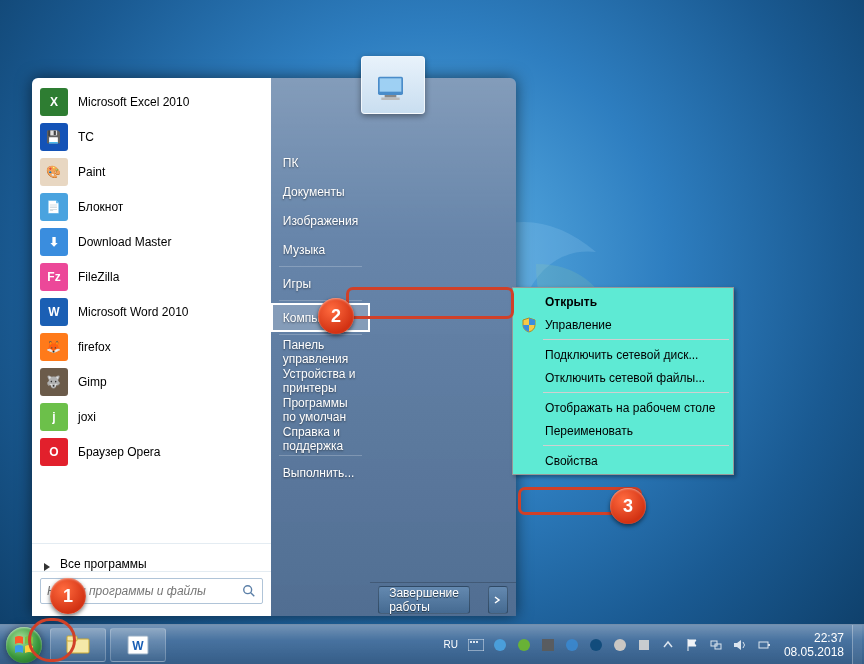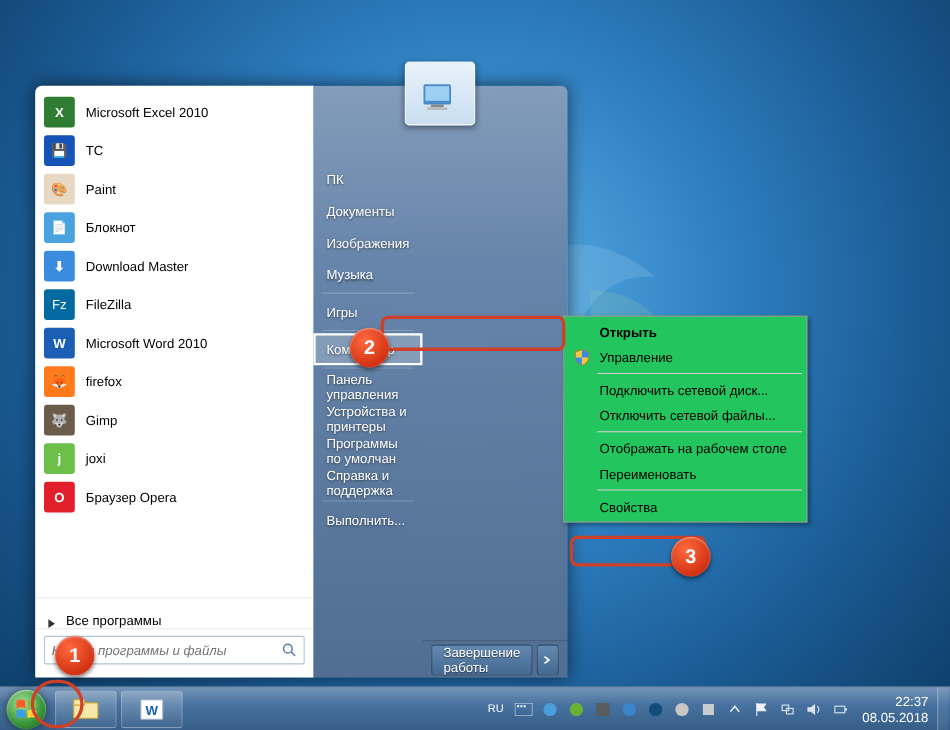--- a/index.html
+++ b/index.html
@@ -18,23 +18,23 @@
 .triangle{width:0;height:0;border-left:6px solid #333;border-top:4px solid transparent;border-bottom:4px solid transparent;}
 .search-row{padding:6px 8px;border-top:1px solid #e4ecf2;}
 .search-box{display:flex;align-items:center;height:26px;border:1px solid #b0c4d8;background:#fff;border-radius:2px;}
 .search-box input{flex:1;border:none;outline:none;padding:0 6px;font-style:italic;color:#888;}
 .search-box .sicon{width:26px;display:flex;align-items:center;justify-content:center;color:#5b7fa7;}
 .right-item{height:29px;display:flex;align-items:center;padding:0 12px;color:#fff;text-shadow:0 1px 2px rgba(0,0,0,.5);cursor:default;position:relative;}
 .right-item.sep{border-bottom:1px solid rgba(255,255,255,.22);margin:2px 8px;height:0;padding:0;}
 .right-item .sub-arrow{position:absolute;right:10px;width:0;height:0;border-left:5px solid #fff;border-top:4px solid transparent;border-bottom:4px solid transparent;}
 .right-item.hl{background:rgba(255,255,255,.22);outline:2px solid #fff;outline-offset:-2px;}
 .shutdown{margin-top:auto;height:34px;border-top:1px solid rgba(0,0,0,.2);display:flex;align-items:center;}
-.shutdown-btn{flex:1;height:28px;margin:0 4px 0 8px;background:linear-gradient(#6489b0,#456a91);border:1px solid rgba(0,0,0,.3);border-radius:3px;display:flex;align-items:center;padding:0 10px;color:#fff;text-shadow:0 1px 1px rgba(0,0,0,.6);}
+.shutdown-btn{flex:1;height:28px;margin:0 18px 0 8px;background:linear-gradient(#6489b0,#456a91);border:1px solid rgba(0,0,0,.3);border-radius:3px;display:flex;align-items:center;padding:0 10px;color:#fff;text-shadow:0 1px 1px rgba(0,0,0,.6);}
 .shutdown-arrow{width:20px;height:28px;margin-right:8px;background:linear-gradient(#6489b0,#456a91);border:1px solid rgba(0,0,0,.3);border-radius:3px;display:flex;align-items:center;justify-content:center;color:#fff;}
-.context-menu{position:absolute;left:512px;top:287px;width:222px;background:#22c55e;border:1px solid #979797;box-shadow:2px 2px 4px rgba(0,0,0,.35);padding:2px;}
+.context-menu{position:absolute;left:512px;top:287px;width:222px;background:#5eead4;border:1px solid #979797;box-shadow:2px 2px 4px rgba(0,0,0,.35);padding:2px;}
 .ctx-item{display:flex;align-items:center;height:23px;padding:0 8px 0 30px;cursor:default;position:relative;}
 .ctx-item.bold{font-weight:bold;}
 .ctx-item .cicon{position:absolute;left:6px;width:16px;height:16px;}
 .ctx-item.csep{height:0;border-top:1px solid #d0d0d0;margin:3px 2px 3px 28px;padding:0;}
 .taskbar{position:absolute;left:0;right:0;bottom:0;height:40px;background:linear-gradient(rgba(255,255,255,.28),rgba(255,255,255,.05) 40%,rgba(0,0,0,.12)),#3d6a9a;border-top:1px solid rgba(255,255,255,.3);display:flex;align-items:center;}
 .start-orb{width:48px;height:40px;display:flex;align-items:center;justify-content:center;cursor:default;position:relative;}
 .orb{width:36px;height:36px;border-radius:50%;background:radial-gradient(circle at 40% 35%,#a9e39a,#3b993e 55%,#185c1b);box-shadow:0 0 8px rgba(0,0,0,.5),inset 0 1px 2px rgba(255,255,255,.6);display:flex;align-items:center;justify-content:center;}
 .task-item{width:56px;height:34px;margin:0 2px;background:linear-gradient(rgba(255,255,255,.25),rgba(255,255,255,.05));border:1px solid rgba(255,255,255,.22);border-radius:3px;display:flex;align-items:center;justify-content:center;cursor:default;}
 .tray{margin-left:auto;display:flex;align-items:center;height:100%;padding-right:2px;}
 .tray-icon{width:20px;height:20px;margin:0 2px;display:flex;align-items:center;justify-content:center;color:#e8eff6;opacity:.92;cursor:default;}
@@ -71,21 +71,21 @@
         </div>
         <div class="program-item">
           <span class="prog-icon" style="background:#4aa3df;color:#fff;font-size:12px;font-weight:bold;">📄</span>
           <span>Блокнот</span>
         </div>
         <div class="program-item">
           <span class="prog-icon" style="background:#3a8dde;color:#fff;font-size:12px;font-weight:bold;">⬇</span>
           <span>Download Master</span>
         </div>
         <div class="program-item">
-          <span class="prog-icon" style="background:#0369a1;color:#fff;font-size:12px;font-weight:normal;">Fz</span>
+          <span class="prog-icon" style="background:#ec4899;color:#fff;font-size:12px;font-weight:bold;">Fz</span>
           <span>FileZilla</span>
         </div>
         <div class="program-item">
           <span class="prog-icon" style="background:#1b5fb4;color:#fff;font-size:12px;font-weight:bold;">W</span>
           <span>Microsoft Word 2010</span>
         </div>
         <div class="program-item">
           <span class="prog-icon" style="background:#ff7a1a;color:#fff;font-size:12px;font-weight:bold;">🦊</span>
           <span>firefox</span>
         </div>

